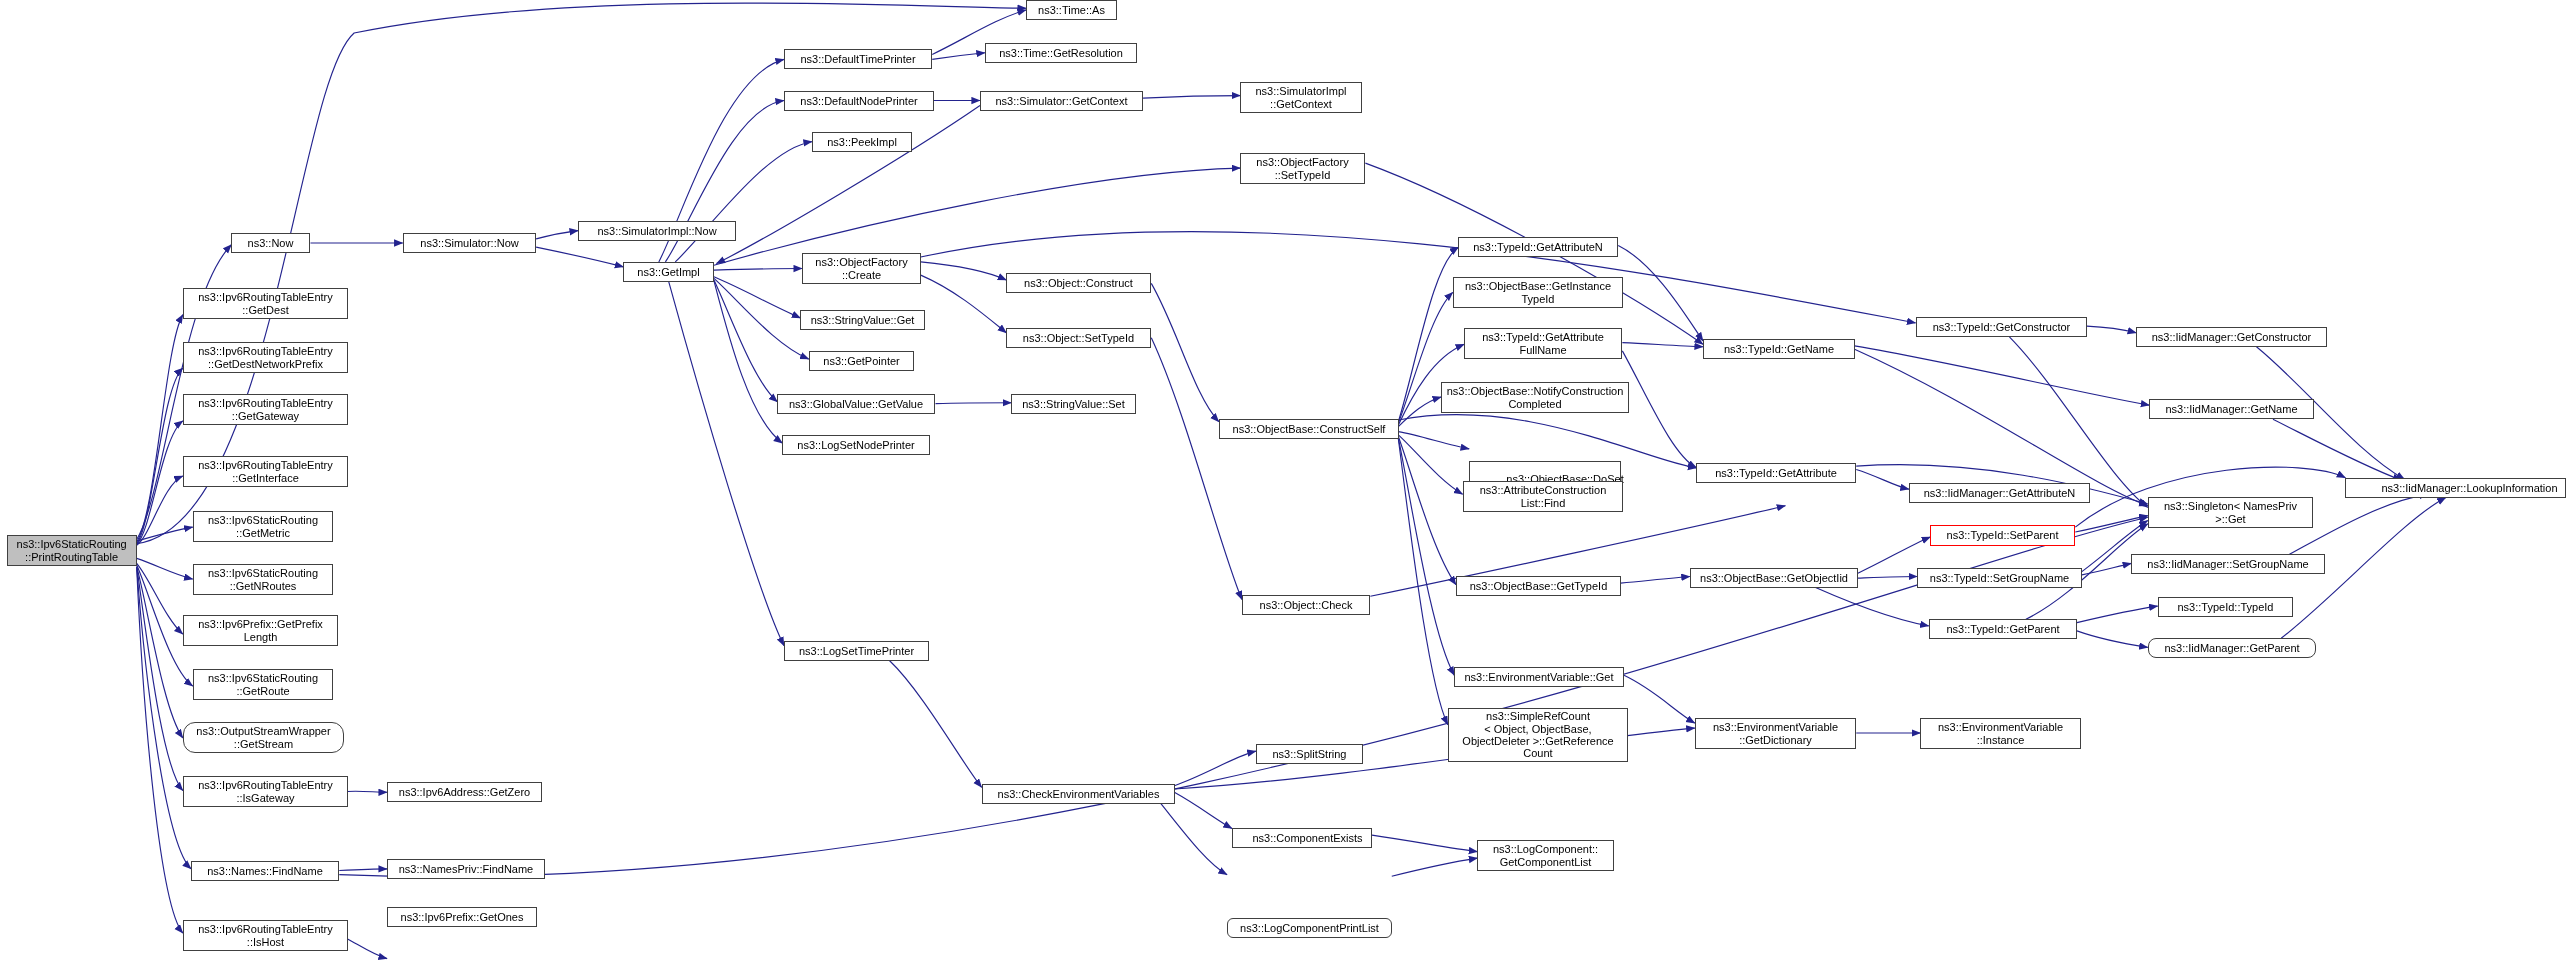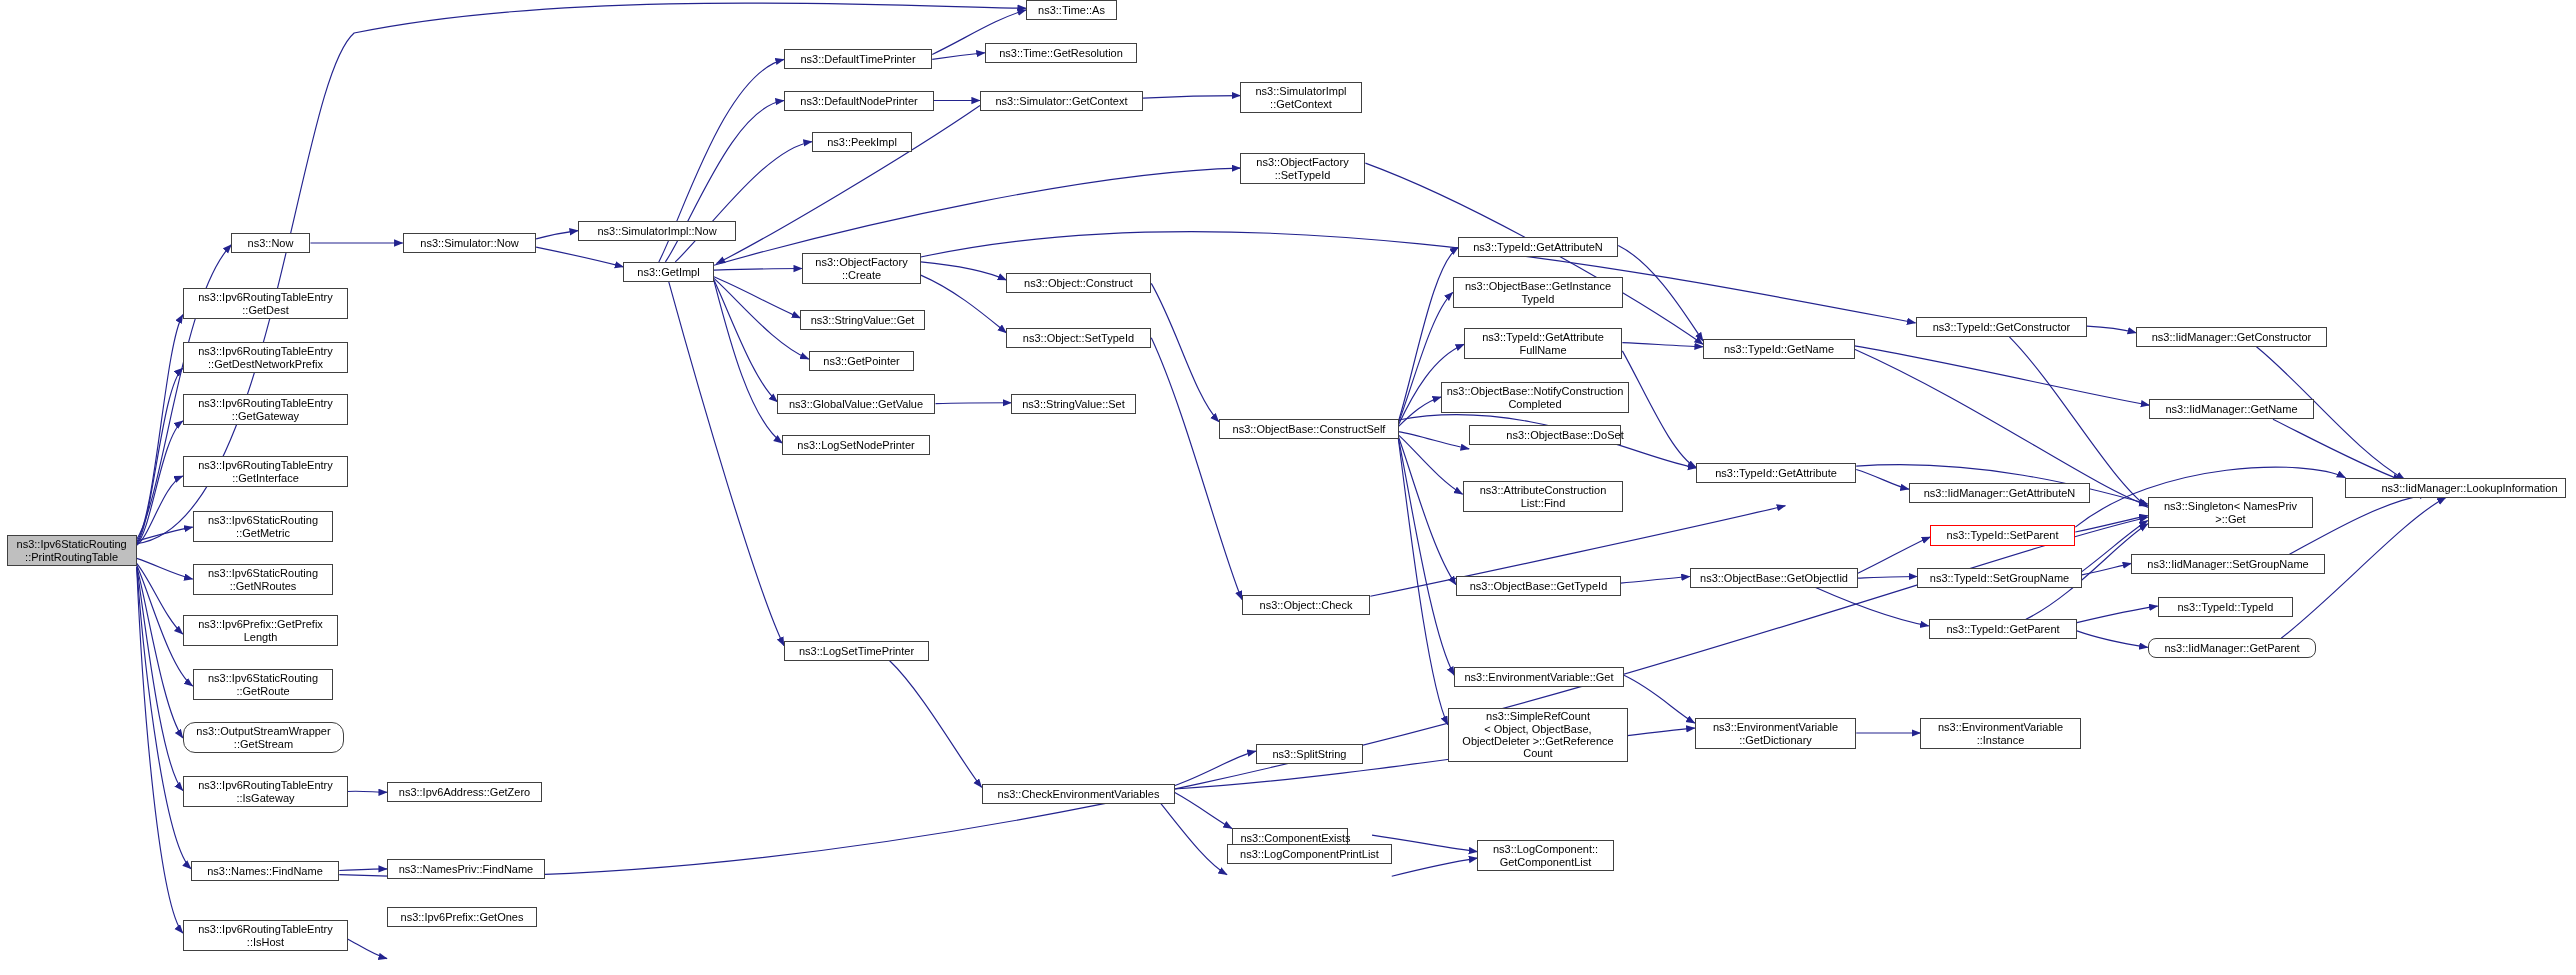--- a/index.html
+++ b/index.html
@@ -198,21 +198,21 @@
       <div class="node" style="left: 1011px; top: 394px; width: 125px; height: 20px;">ns3::StringValue::Set</div>
       <div class="node" style="left: 1219px; top: 419px; width: 180px; height: 20px;">ns3::ObjectBase::ConstructSelf</div>
       <div class="node" style="left: 1242px; top: 595px; width: 128px; height: 20px;">ns3::Object::Check</div>
       <div class="node" style="left: 1458px; top: 237px; width: 160px; height: 20px;">ns3::TypeId::GetAttributeN</div>
       <div class="node" style="left: 1453px; top: 277px; width: 170px; height: 31px;">ns3::ObjectBase::GetInstance
 TypeId</div>
       <div class="node" style="left: 1464px; top: 328px; width: 158px; height: 31px;">ns3::TypeId::GetAttribute
 FullName</div>
       <div class="node" style="left: 1441px; top: 382px; width: 188px; height: 31px;">ns3::ObjectBase::NotifyConstruction
 Completed</div>
-      <div class="node" style="left: 1469px; top: 425px; width: 152px; height: 20px; padding-left: 40px;">ns3::ObjectBase::DoSet</div>
+      <div class="node" style="left: 1469px; top: 461px; width: 152px; height: 37px; padding-left: 40px;">ns3::ObjectBase::DoSet</div>
       <div class="node" style="left: 1463px; top: 481px; width: 160px; height: 31px;">ns3::AttributeConstruction
 List::Find</div>
       <div class="node" style="left: 1456px; top: 576px; width: 165px; height: 20px;">ns3::ObjectBase::GetTypeId</div>
       <div class="node" style="left: 1454px; top: 667px; width: 170px; height: 20px;">ns3::EnvironmentVariable::Get</div>
       <div class="node" style="left: 1448px; top: 708px; width: 180px; height: 54px;">ns3::SimpleRefCount
 &lt; Object, ObjectBase,
 ObjectDeleter &gt;::GetReference
 Count</div>
       <div class="node" style="left: 1703px; top: 339px; width: 152px; height: 20px;">ns3::TypeId::GetName</div>
       <div class="node" style="left: 1696px; top: 463px; width: 160px; height: 20px;">ns3::TypeId::GetAttribute</div>
@@ -229,19 +229,19 @@
       <div class="node" style="left: 2136px; top: 327px; width: 191px; height: 20px;">ns3::IidManager::GetConstructor</div>
       <div class="node" style="left: 2149px; top: 399px; width: 165px; height: 20px;">ns3::IidManager::GetName</div>
       <div class="node" style="left: 2148px; top: 497px; width: 165px; height: 31px;">ns3::Singleton&lt; NamesPriv
 &gt;::Get</div>
       <div class="node" style="left: 2131px; top: 554px; width: 194px; height: 20px;">ns3::IidManager::SetGroupName</div>
       <div class="node" style="left: 2158px; top: 597px; width: 135px; height: 20px;">ns3::TypeId::TypeId</div>
       <div class="node" style="left: 2148px; top: 638px; width: 168px; height: 20px; border-radius: 8px;">ns3::IidManager::GetParent</div>
       <div class="node" style="left: 2345px; top: 478px; width: 221px; height: 20px; padding-left: 28px;">ns3::IidManager::LookupInformation</div>
       <div class="node" style="left: 982px; top: 784px; width: 193px; height: 20px;">ns3::CheckEnvironmentVariables</div>
       <div class="node" style="left: 1256px; top: 744px; width: 107px; height: 20px;">ns3::SplitString</div>
-      <div class="node" style="left: 1232px; top: 828px; width: 116px; height: 20px; padding-left: 11px;">ns3::ComponentExists</div>
-      <div class="node" style="left: 1227px; top: 844px; width: 165px; height: 20px;">ns3::LogComponentPrintList</div>
+      <div class="node" style="left: 1232px; top: 828px; width: 140px; height: 20px; padding-left: 11px;">ns3::ComponentExists</div>
+      <div class="node" style="left: 1227px; top: 918px; width: 165px; height: 20px; border-radius: 6px;">ns3::LogComponentPrintList</div>
       <div class="node" style="left: 1477px; top: 840px; width: 137px; height: 31px;">ns3::LogComponent::
 GetComponentList</div>
     </div>
 </div>
 
 
 </body></html>

